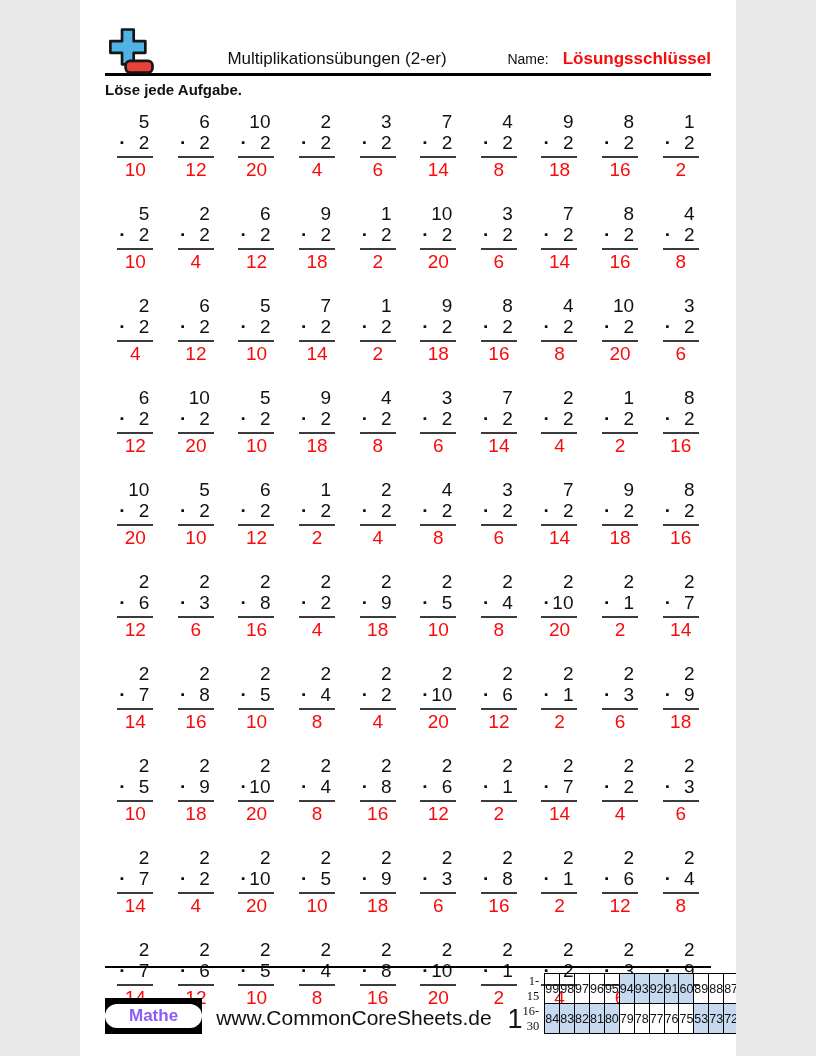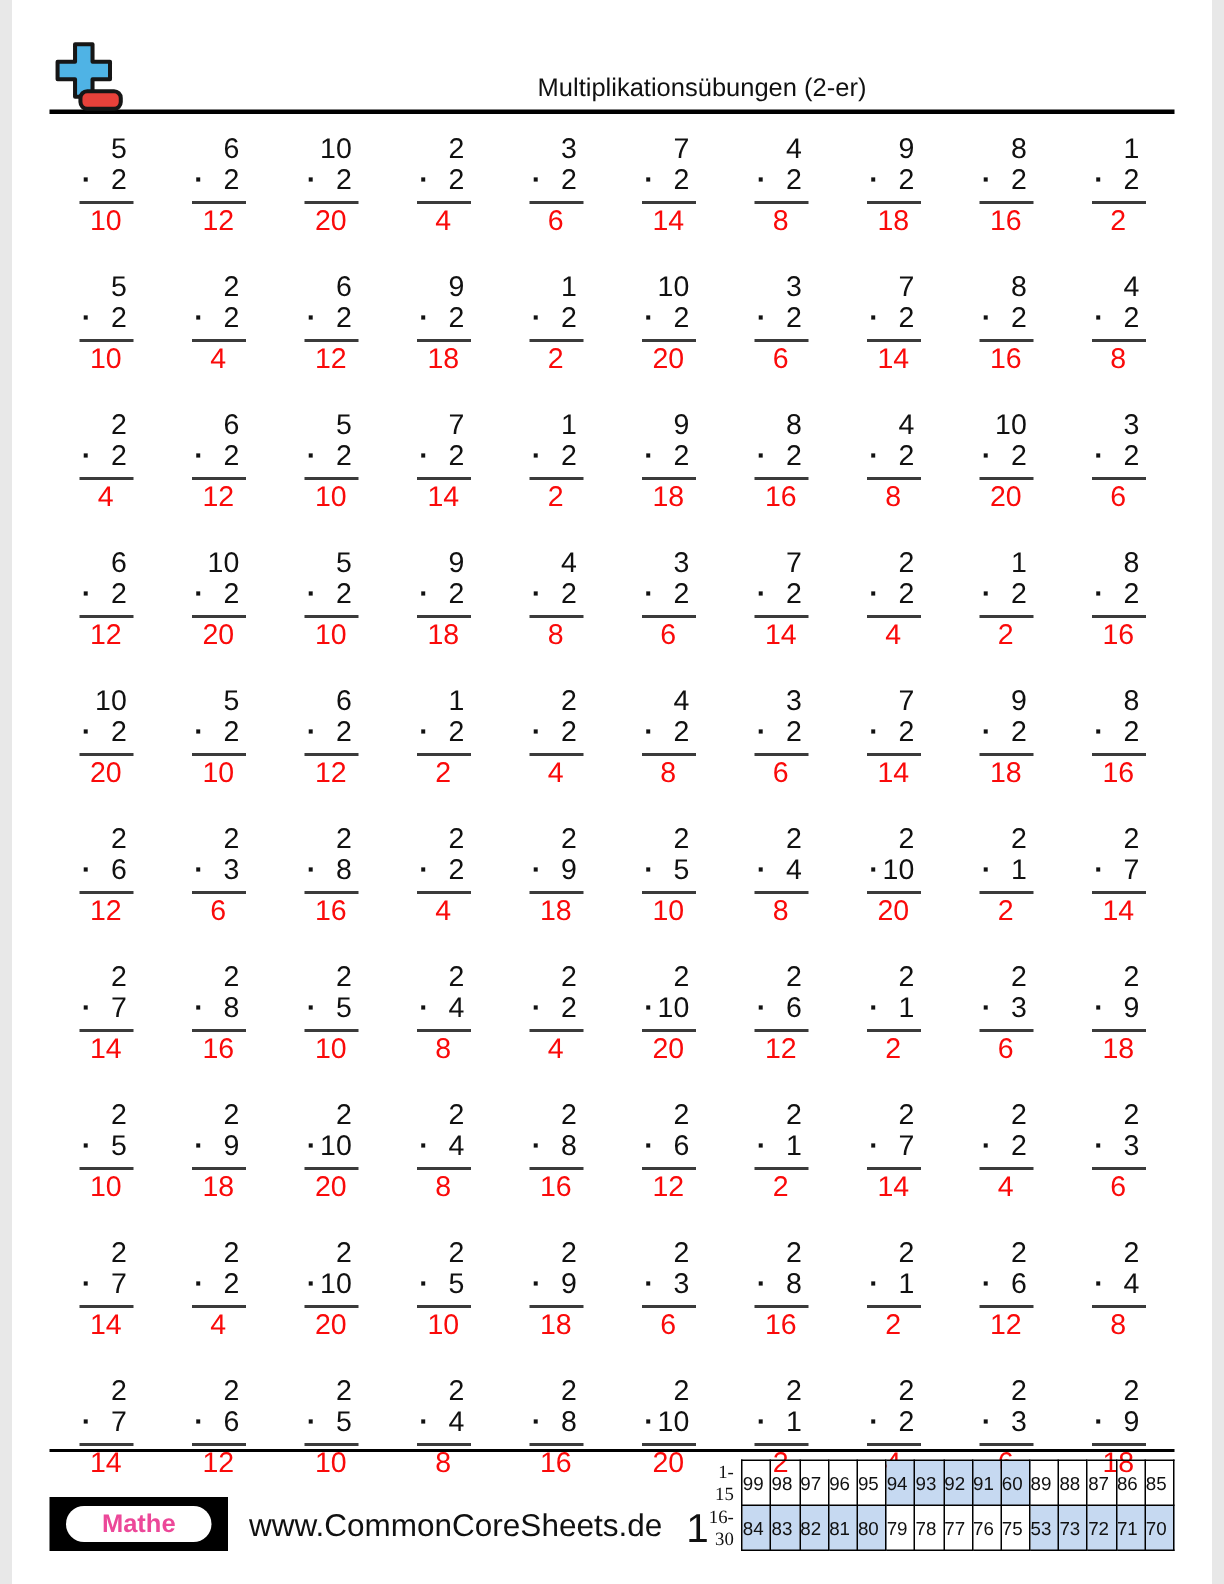--- a/index.html
+++ b/index.html
@@ -1,18 +1,18 @@
 <!DOCTYPE html>
 <html style="--red: #fa0a0a; --blue: #c6d9f1; --logo-blue: #4fb3e5; --logo-red: #e8413a; --line: #3b3b3b;"><head>
 <meta charset="utf-8">
 <style>
   html,body{margin:0;padding:0;background:#e8e8e8;}
   .page{
     position:relative;
-    width:800px;height:1056px;
+    width:656px;height:1056px;
     margin:0 auto;
     background:#ffffff;
     font-family:"Liberation Sans","DejaVu Sans",sans-serif;
     color:#111;
     box-sizing:border-box;
     padding:22px 25px 0 25px;
     overflow:hidden;
   }
   
   .header{display:flex;align-items:flex-end;height:48px;}
@@ -36,21 +36,21 @@
   .prob .ans{
     border-top:2.5px solid var(--line);
     margin-top:3px;padding-top:2px;
     text-align:center;color:var(--red);
   }
   
   .footer{position:absolute;left:25px;right:25px;bottom:22px;}
   .footer-rule{height:2px;background:#000;margin-bottom:5px;}
   .footer-row{display:flex;align-items:flex-end;}
   .brand-box{width:140px;height:36px;background:#000;display:flex;align-items:center;justify-content:center;}
-  .brand-pill{background:#fff;border-radius:14px;padding:2px 24px;font-weight:bold;font-size:17px;color:#ec4899;}
+  .brand-pill{background:#fff;border-radius:14px;padding:2px 24px;font-weight:bold;font-size:17px;color:#8b5cf6;}
   .site-url{font-size:21px;margin-left:14px;margin-bottom:4px;}
   .page-num{font-size:27px;line-height:27px;margin-left:16px;margin-bottom:1px;}
   .score-wrap{margin-left:auto;display:flex;align-items:flex-end;}
   table.score{border-collapse:collapse;}
   td.score-label{border:none;font-size:12.5px;text-align:right;padding:0 5px 0 0;font-family:Liberation Serif, serif;}
   td.score-cell{
     border:1.5px solid #000;width:21px;height:16px;
     text-align:left;font-size:12.5px;padding:0;
   }
   td.score-cell.shaded{background:var(--blue);margin-left:20px;}
@@ -61,24 +61,28 @@
 <div class="page">
 
   <div class="header">
     <div class="logo-wrap">
       <svg class="logo-svg" viewBox="0 0 58 54">
         <path class="logo-cross" d="M19 3 h13 v13 h13 v13 h-13 v13 h-13 v-13 h-13 v-13 h13 z"></path>
         <rect class="logo-base" x="23" y="38" width="30" height="13" rx="5"></rect>
       </svg>
     </div>
     <div class="title">Multiplikationsübungen (2-er)</div>
+    <div class="name-block">
+      <span class="name-label">Name:</span><span class="name-value">Lösungsschlüssel</span>
+    </div>
   </div>
 
   <div class="header-rule"></div>
 
+  <div class="instruction">Löse jede Aufgabe.</div>
 
   <div class="grid">
       <div class="prob-row">
         <div class="prob">
           <div class="top">5</div>
           <div class="op">
             <span class="dot">·</span>
             <span>2</span>
           </div>
           <div class="ans">10</div>

